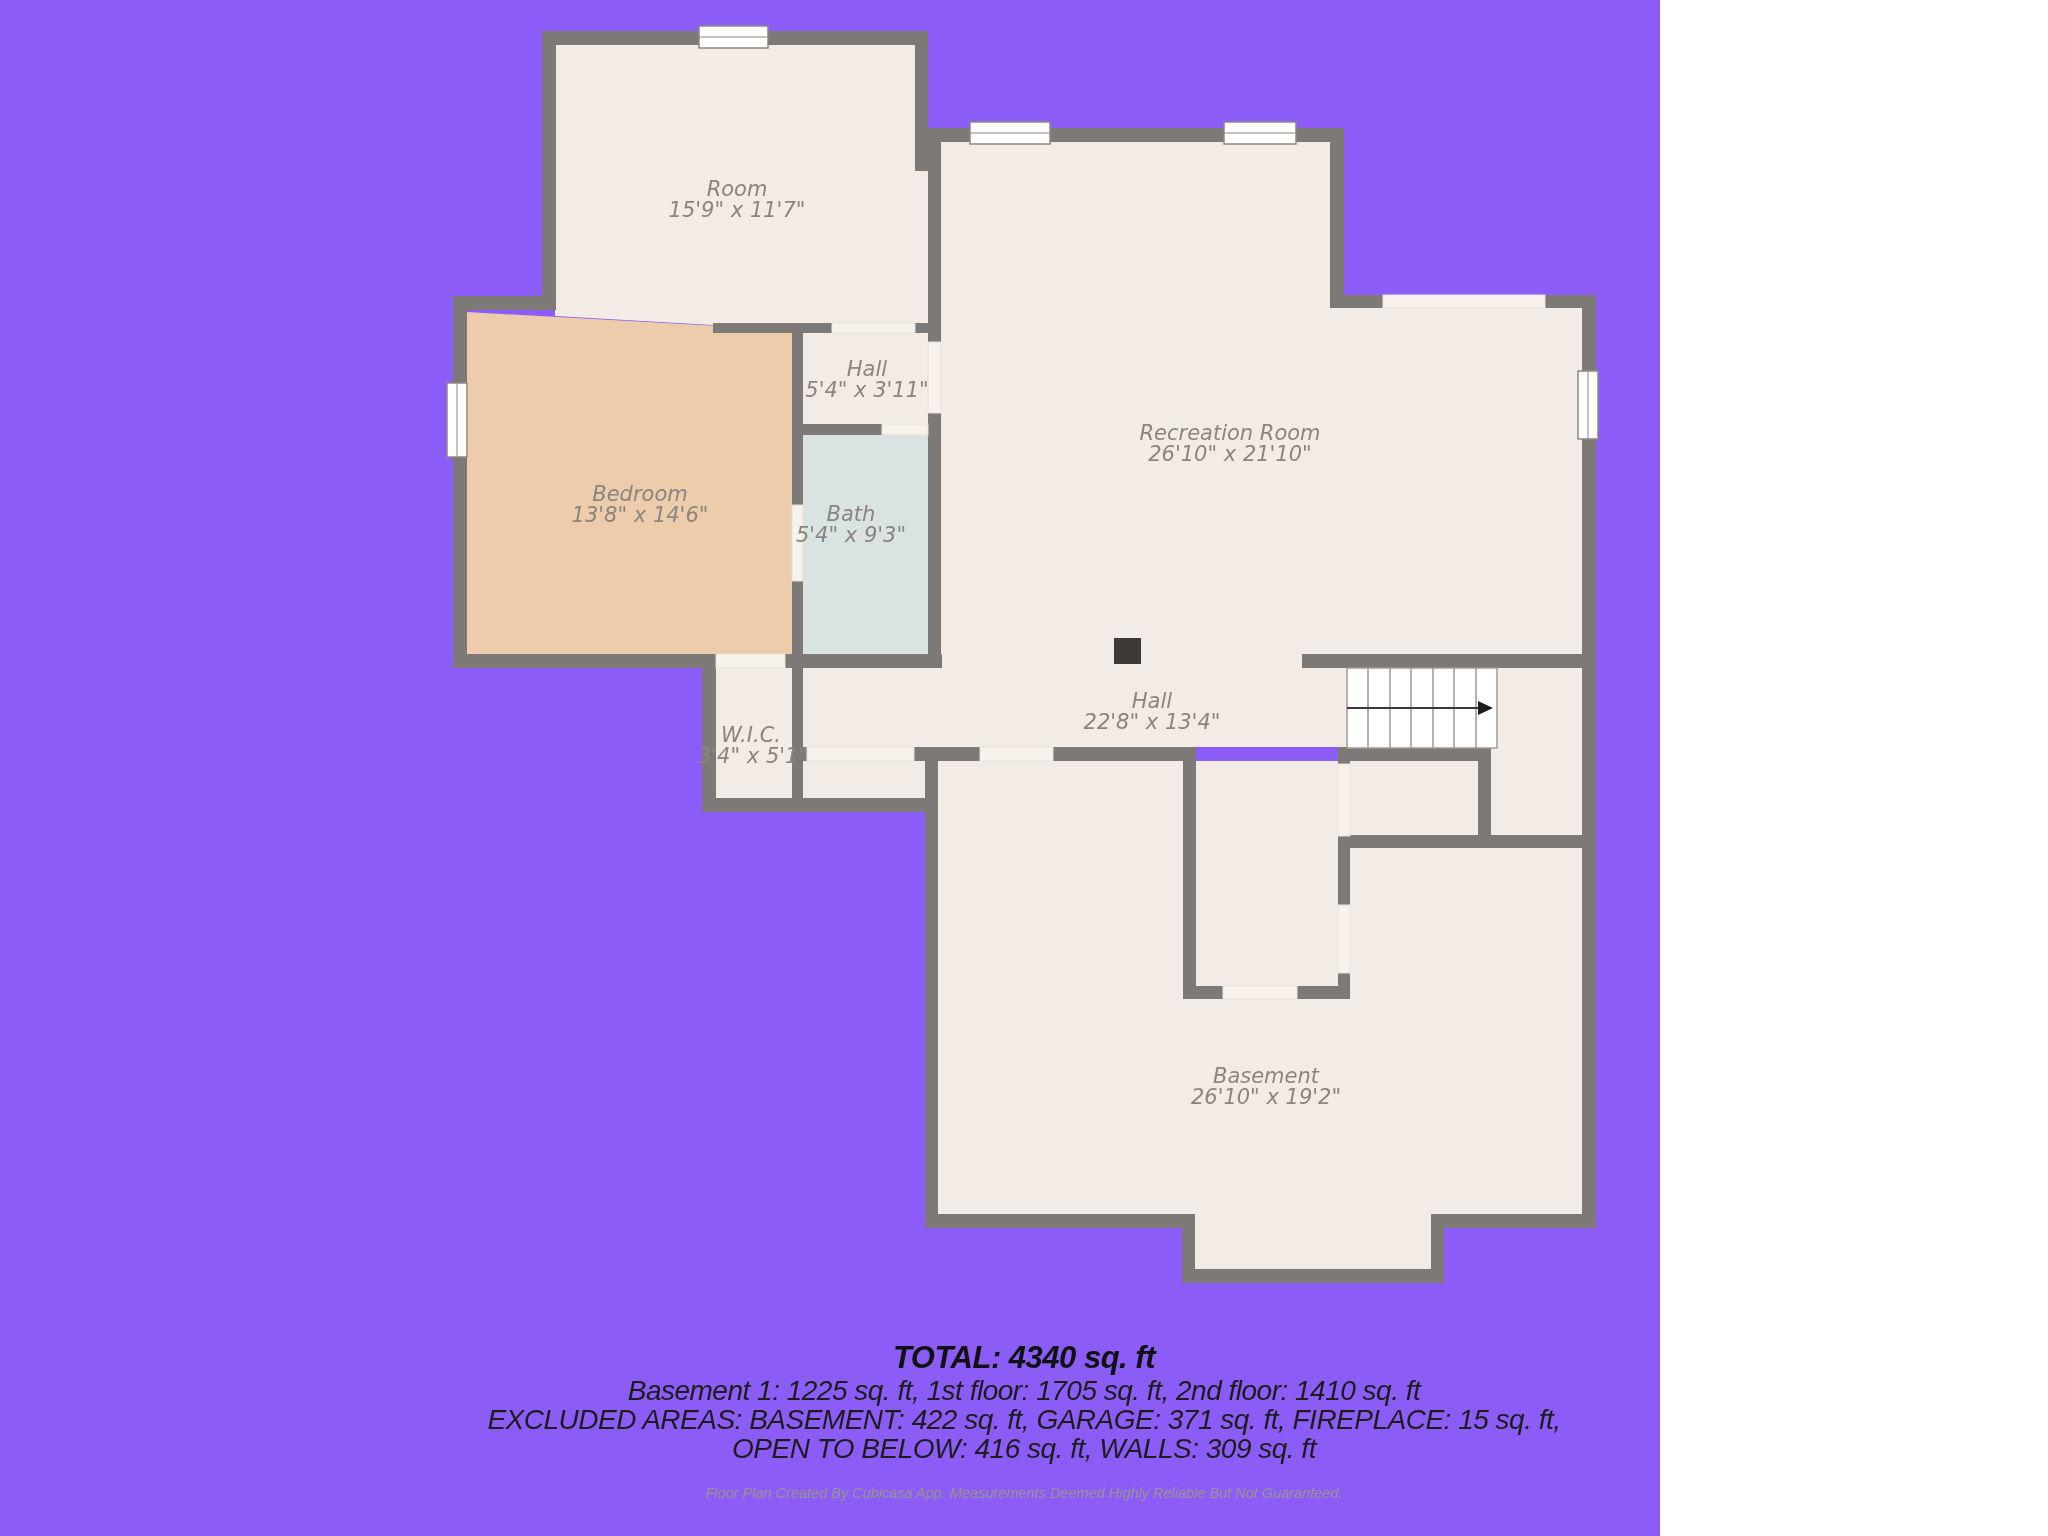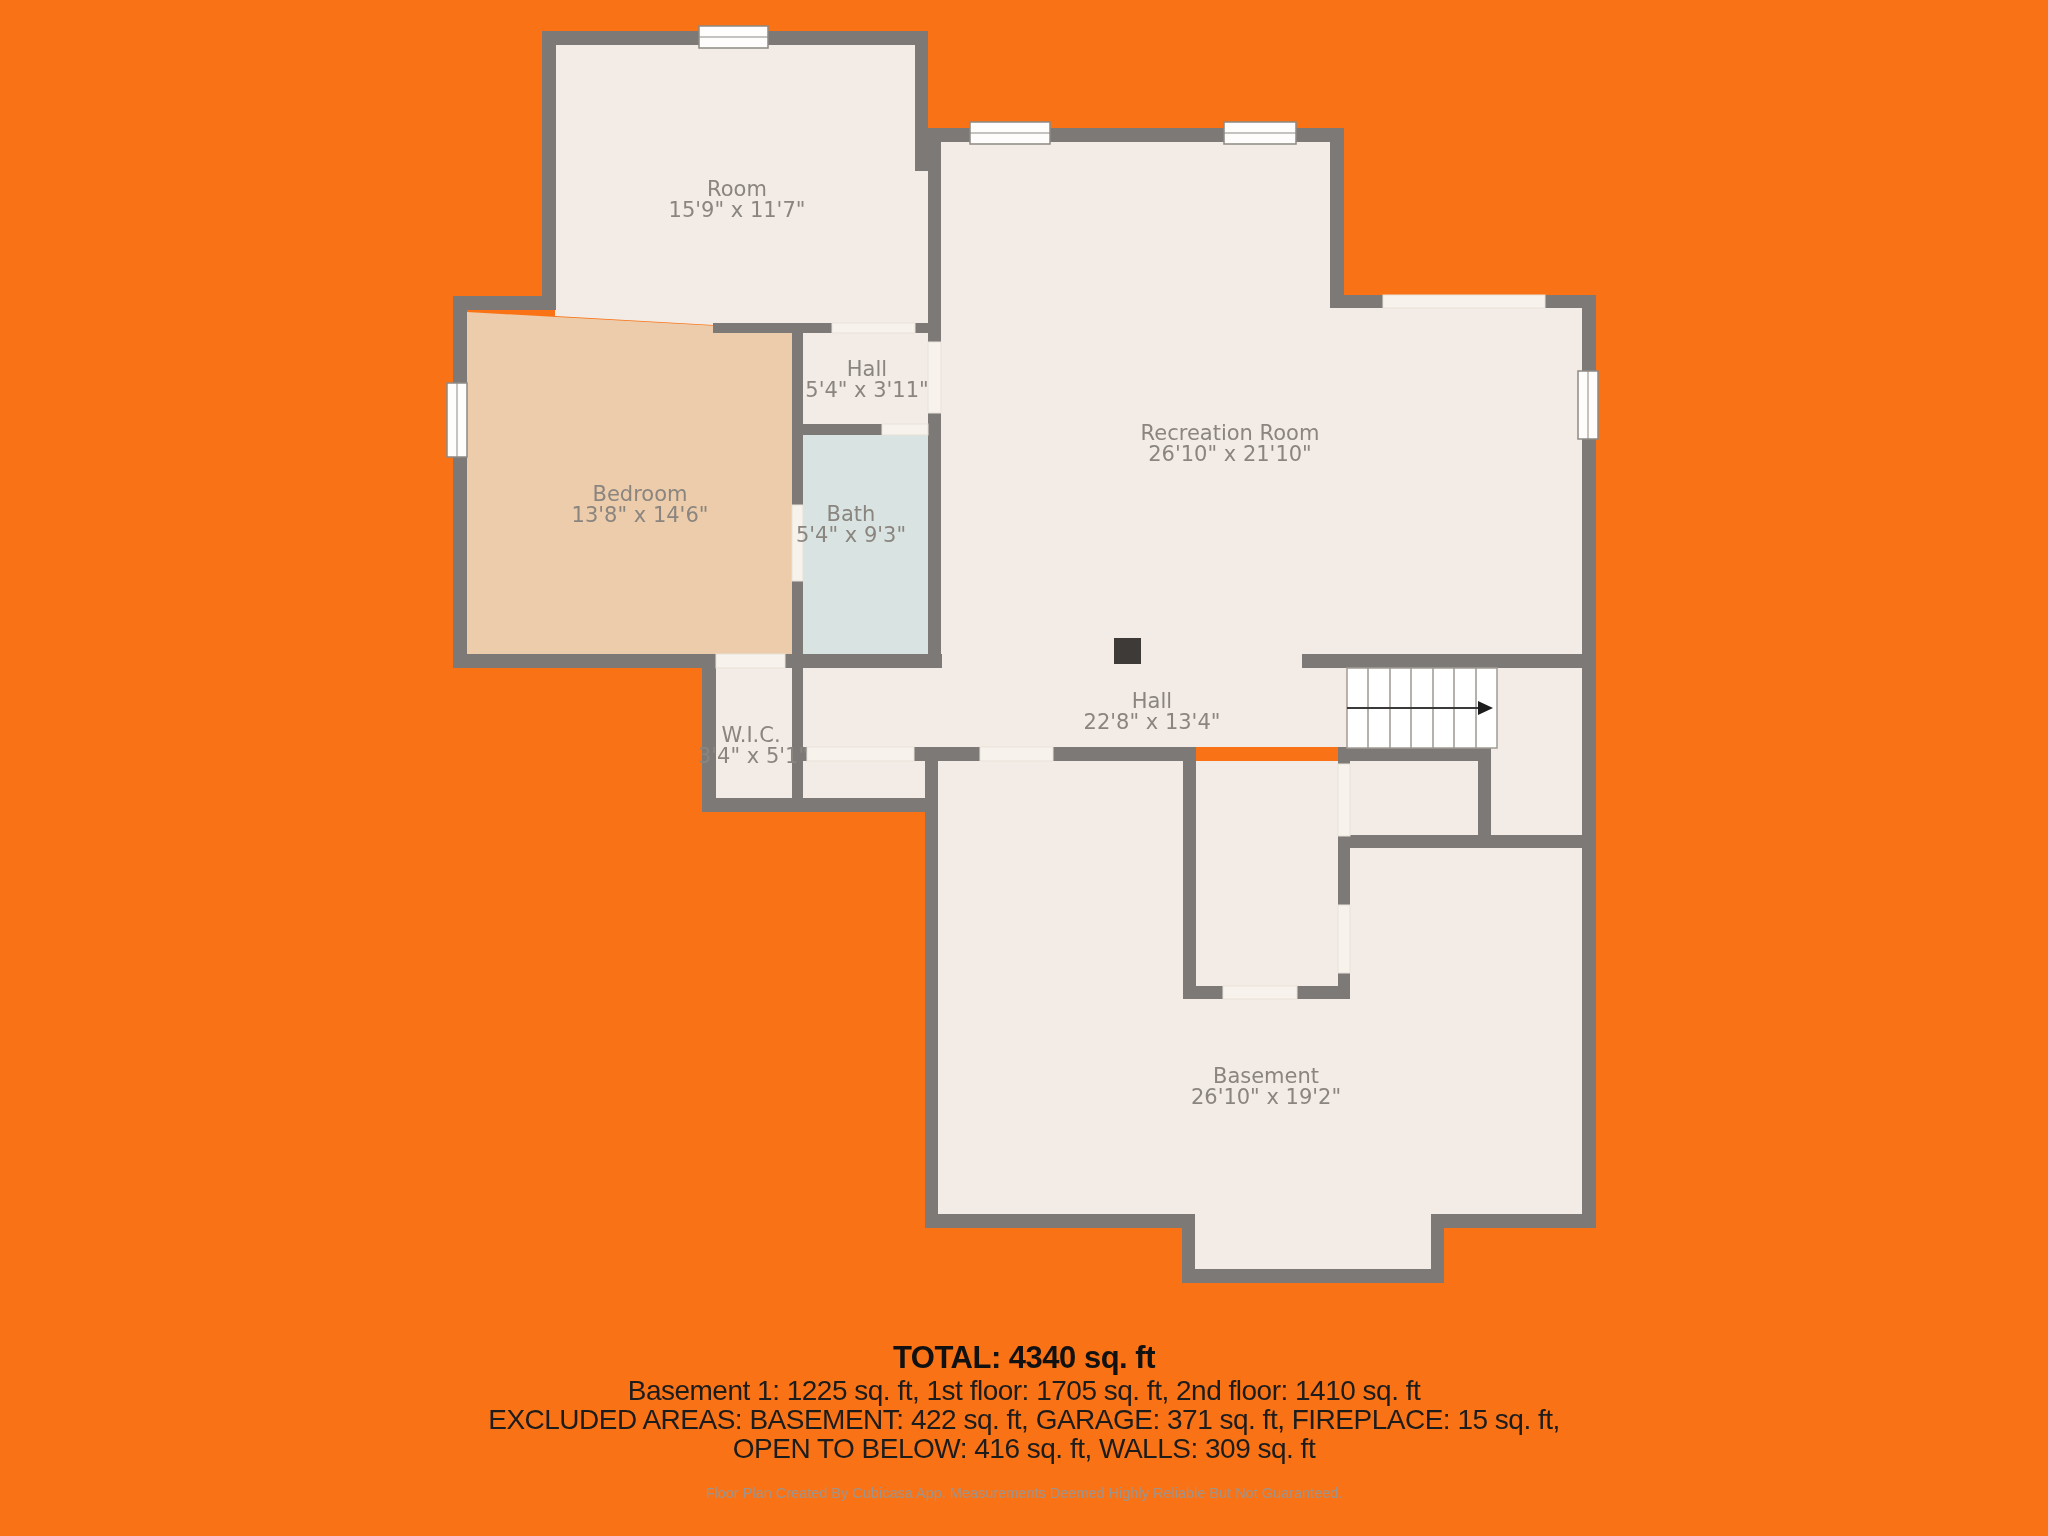--- a/index.html
+++ b/index.html
@@ -1,17 +1,17 @@
 <!DOCTYPE html>
 <html><head>
 <meta charset="utf-8">
 <style>
   html,body{margin:0;padding:0;background:#ffffff;}
-  .page{position:relative;width:2048px;height:1536px;background:#f97316;overflow:hidden;
-        font-family:"DejaVu Sans",sans-serif;}
+  .page{position:relative;width:1660px;height:1536px;background:#8b5cf6;overflow:hidden;
+        font-family:"DejaVu Sans",sans-serif;font-style:italic;}
   svg{position:absolute;left:0;top:0;}
   .floor{stroke:none;}
   .floor-default{fill:#f3ece6;}
   .floor-bedroom{fill:#ecccab;}
   .floor-bath{fill:#d9e4e2;}
   .wall{fill:#7c7976;stroke:none;}
   .door{fill:#f7f2ec;stroke:#e8e1d8;stroke-width:1;}
   .window{fill:#fefdfb;stroke:#8d8984;stroke-width:1.5;}
   .winline{stroke:#8d8984;stroke-width:1;fill:none;}
   .stair-box{fill:#ffffff;stroke:#a19b94;stroke-width:1.5;}

